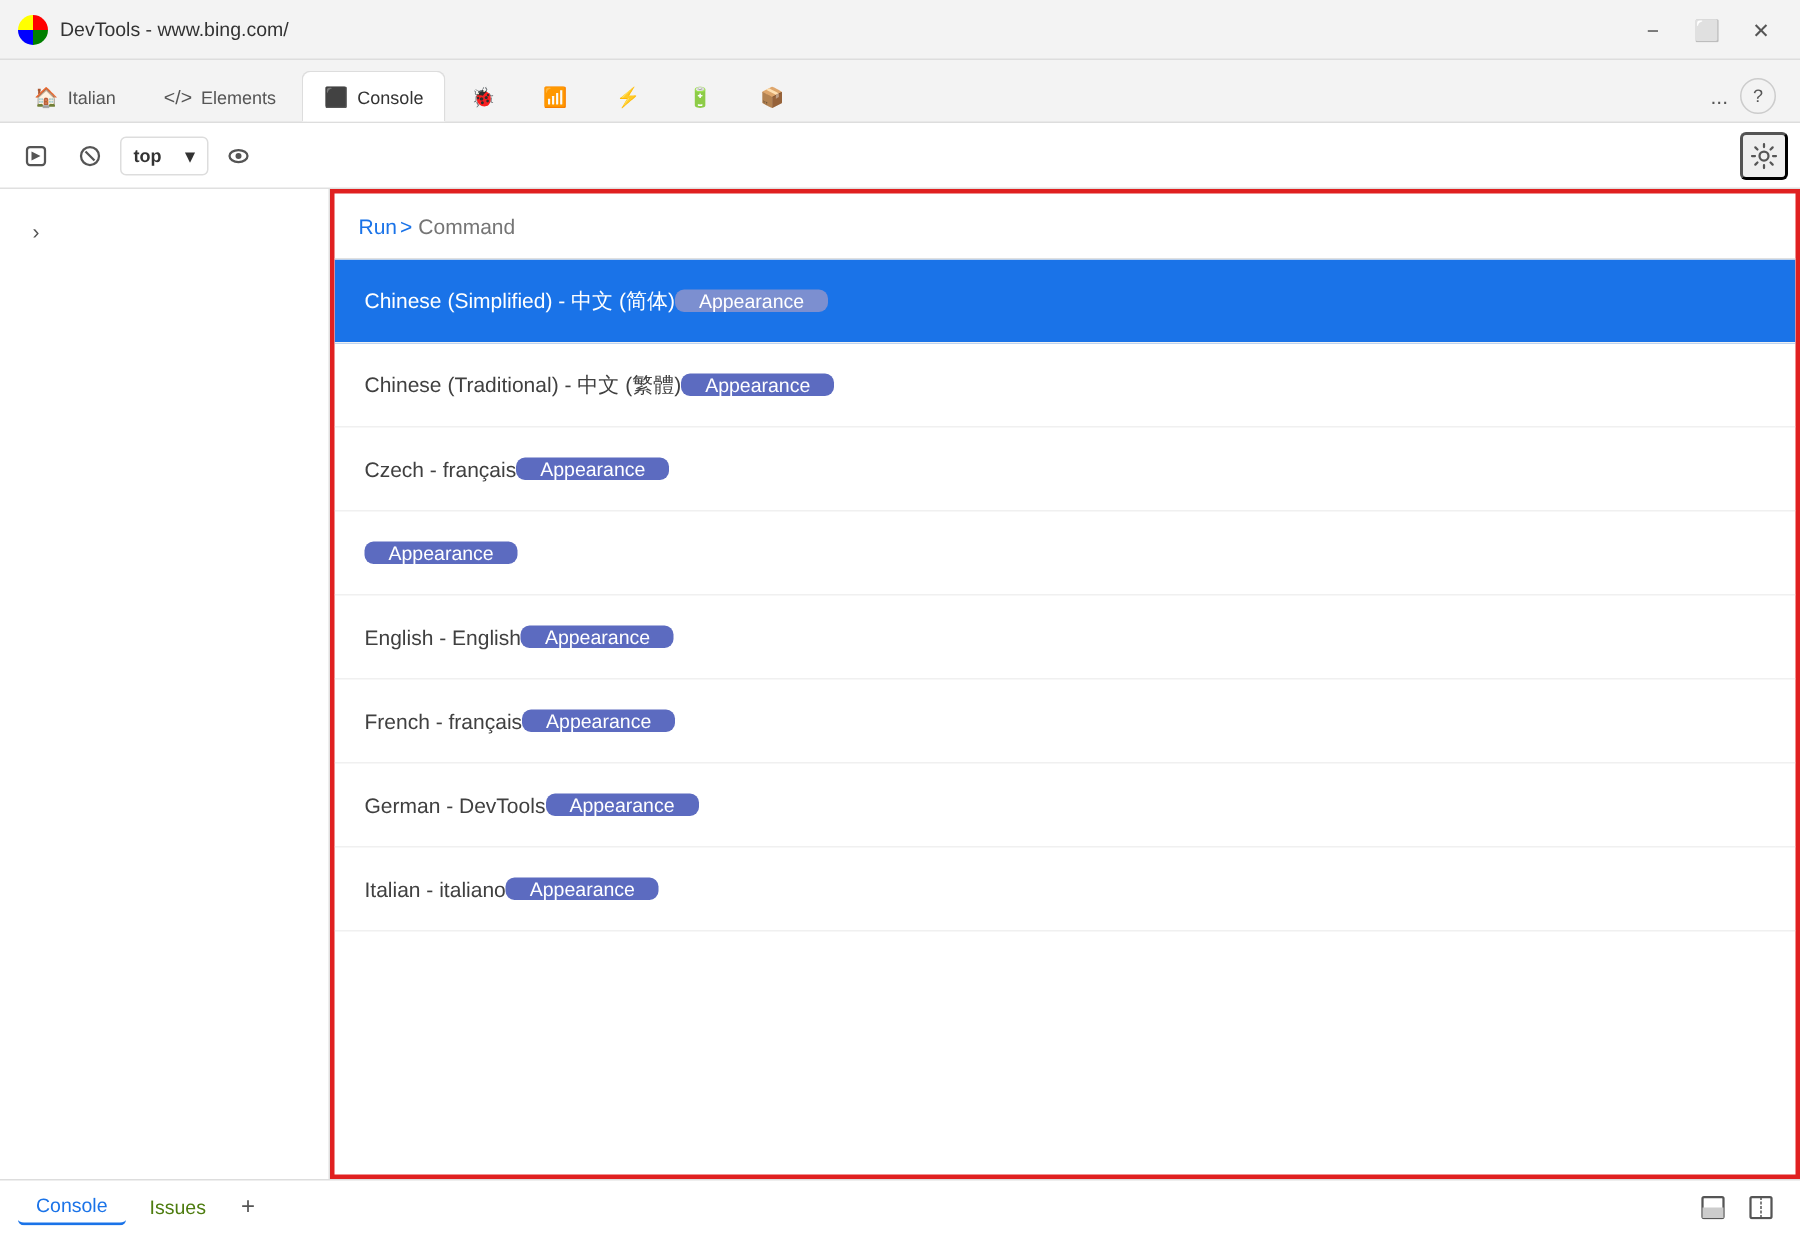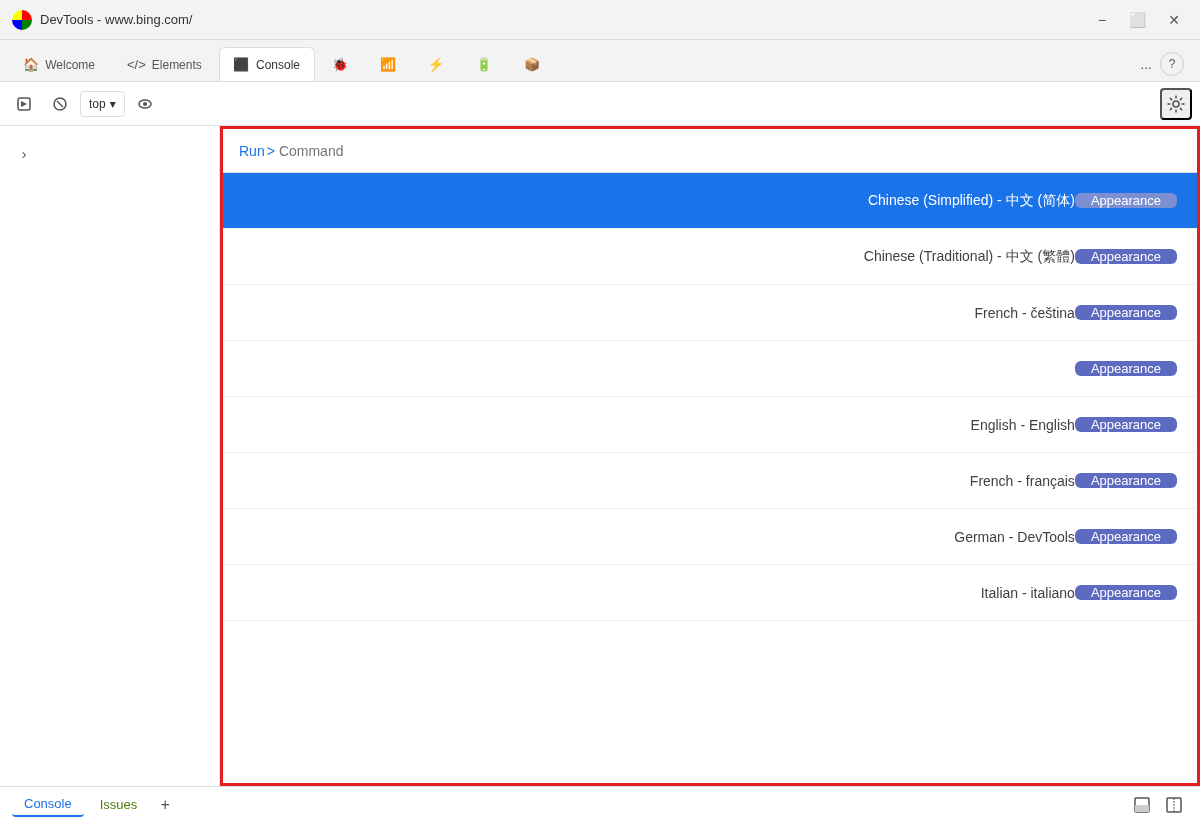--- a/index.html
+++ b/index.html
@@ -114,29 +114,30 @@
       border-radius: 4px;
       font-size: 15px;
       color: #555;
       cursor: pointer;
       border: none;
       background: transparent;
     }
     .top-dropdown {
       display: flex;
       align-items: center;
-      gap: 4px;
+      gap: 16px;
       padding: 4px 8px;
       border: 1px solid #ddd;
       border-radius: 4px;
       font-size: 12px;
       color: #333;
       cursor: pointer;
       background: white;
       height: 26px;
+      font-weight: bold;
     }
     .toolbar-spacer { flex: 1; }
     .gear-btn {
       width: 32px;
       height: 32px;
       display: flex;
       align-items: center;
       justify-content: center;
       border-radius: 4px;
       font-size: 15px;
@@ -223,21 +224,21 @@
       background: #f5f5f5;
     }
     .results-list::-webkit-scrollbar-thumb {
       background: #aaa;
       border-radius: 4px;
     }
 
     .result-item {
       display: flex;
       align-items: center;
-      justify-content: flex-end;
+      justify-content: flex-start;
       padding: 0 20px;
       height: 56px;
       border-bottom: 1px solid #f0f0f0;
       cursor: pointer;
     }
     .result-item.selected {
       background: #1a73e8;
     }
     .result-item.selected .result-label {
       color: white;
@@ -320,21 +321,21 @@
   <div class="title-bar-controls">
     <button class="title-bar-btn">−</button>
     <button class="title-bar-btn">⬜</button>
     <button class="title-bar-btn close">✕</button>
   </div>
 </div>
 
 <div class="tab-bar">
   <div class="tab">
     <span class="tab-icon">🏠</span>
-    <span>Welcome</span>
+    <span>Italian</span>
   </div>
   <div class="tab">
     <span class="tab-icon">&lt;/&gt;</span>
     <span>Elements</span>
   </div>
   <div class="tab active">
     <span class="tab-icon">⬛</span>
     <span>Console</span>
   </div>
   <div class="tab">
@@ -409,21 +410,21 @@
     <div class="results-list" id="results-container">
     <div class="result-item selected">
           <span class="result-label">Chinese (Simplified) - 中文 (简体)</span>
           <button class="appearance-btn">Appearance</button>
         </div>
         <div class="result-item">
           <span class="result-label">Chinese (Traditional) - 中文 (繁體)</span>
           <button class="appearance-btn">Appearance</button>
         </div>
         <div class="result-item">
-          <span class="result-label">French - čeština</span>
+          <span class="result-label">Czech - français</span>
           <button class="appearance-btn">Appearance</button>
         </div>
         <div class="result-item">
           <button class="appearance-btn">Appearance</button>
         </div>
         <div class="result-item">
           <span class="result-label">English - English</span>
           <button class="appearance-btn">Appearance</button>
         </div>
         <div class="result-item">

